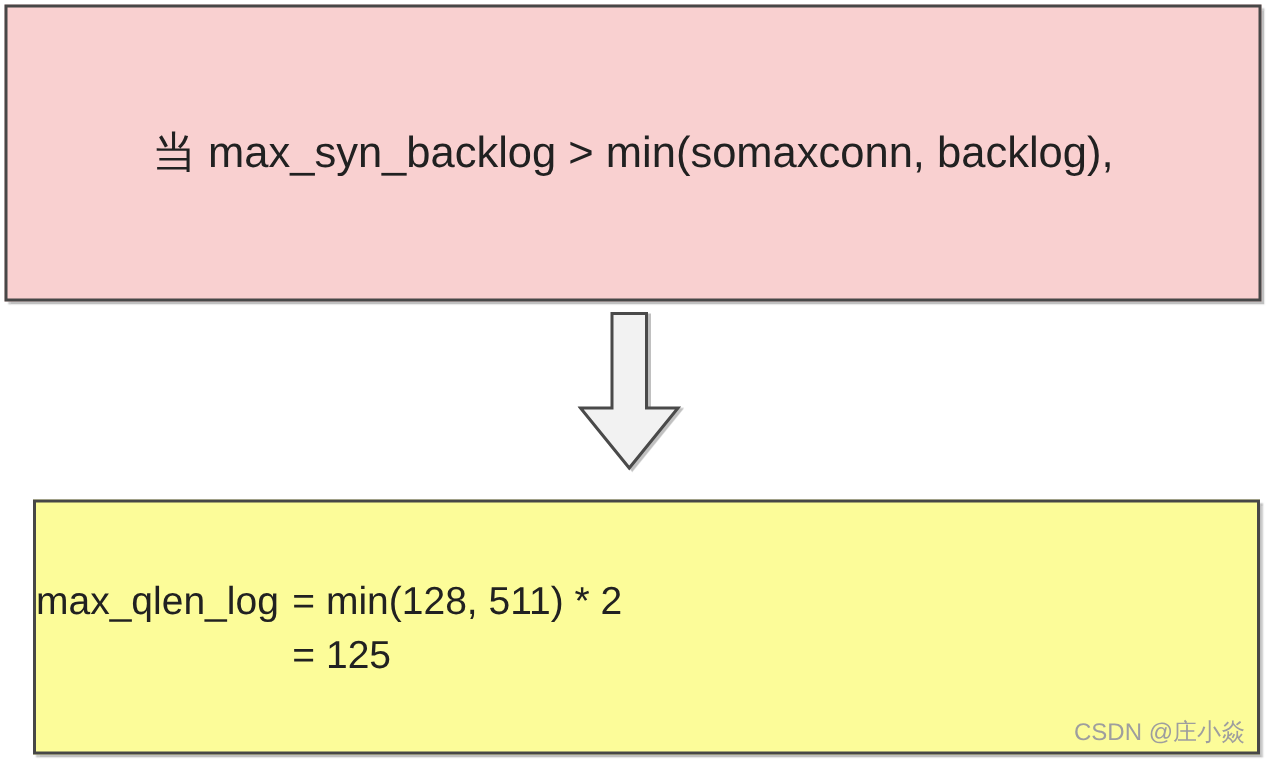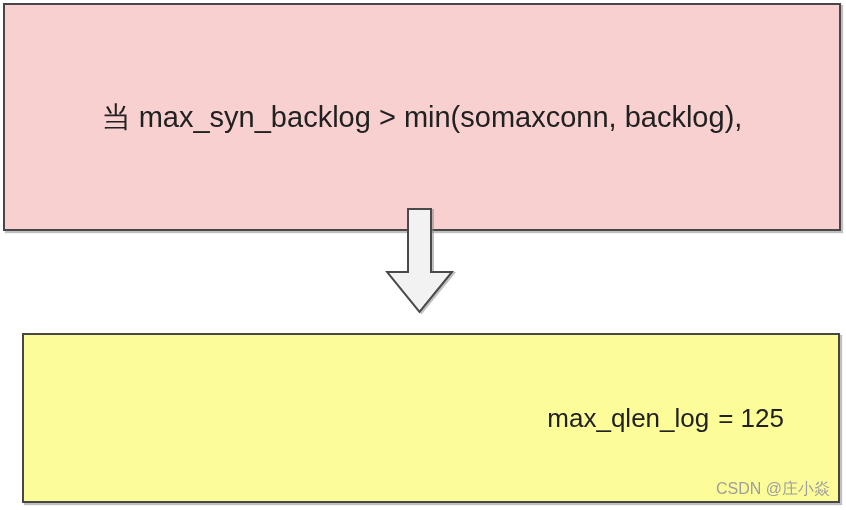--- a/index.html
+++ b/index.html
@@ -24,21 +24,21 @@
     display: flex;
     flex-direction: column;
     justify-content: center;
   }
 
   
   .condition-box {
     left: 3px;
     top: 3px;
     width: 838px;
-    height: 228px;
+    height: 198px;
     background: var(--condition-fill, #F9D0D0);
     align-items: center;
     font-size: 29px;
     line-height: 42px;
     text-align: center;
     white-space: nowrap;
   }
 
   
   .arrow-svg {
@@ -61,21 +61,21 @@
     left: 22px;
     top: 333px;
     width: 818px;
     height: 170px;
     background: var(--result-fill, #FCFC99);
     font-size: 26px;
     line-height: 36px;
   }
   .calc-wrap {
     display: flex;
-    justify-content: flex-end;
+    justify-content: flex-start;
     padding-right: 54px;
   }
   .calc {
     display: flex;
     align-items: flex-start;
     white-space: nowrap;
   }
   .calc .lhs {
     margin-right: 9px;
   }
@@ -103,18 +103,19 @@
 
 <svg class="arrow-svg" viewBox="0 0 70 106" xmlns="http://www.w3.org/2000/svg" aria-hidden="true">
   <polygon points="23,1 46,1 46,64 67,64 34.5,104 2,64 23,64"></polygon>
 </svg>
 
 <div class="box result-box">
   <div class="calc-wrap">
     <div class="calc">
       <span class="lhs">max_qlen_log</span>
       <div class="rhs">
+        <div>= min(128, 511) * 2</div>
         <div>= 125</div>
       </div>
     </div>
   </div>
   <div class="watermark">CSDN @庄小焱</div>
 </div>
 
 </body></html>

